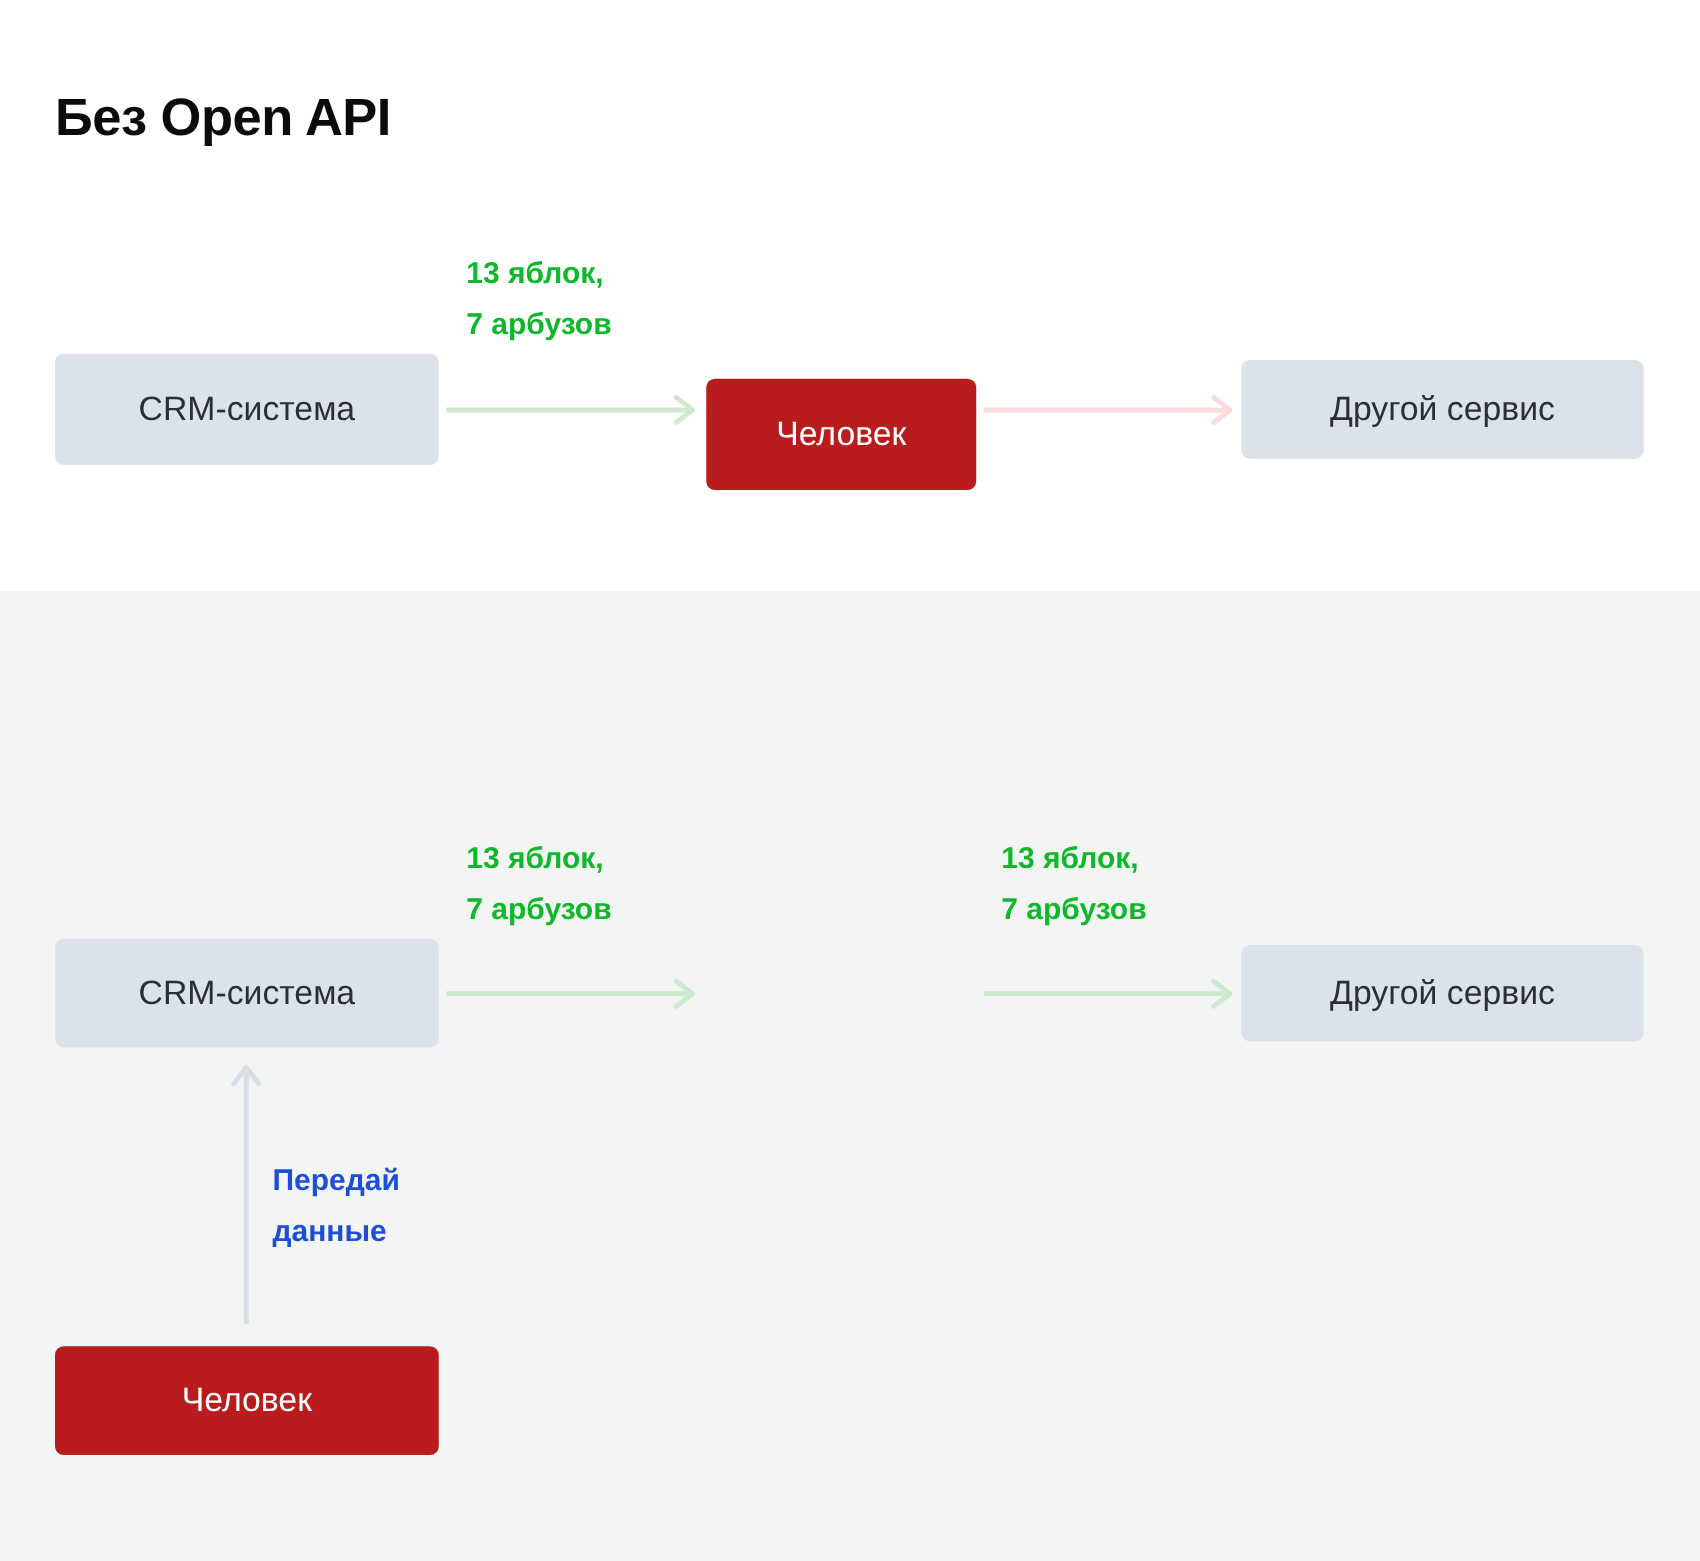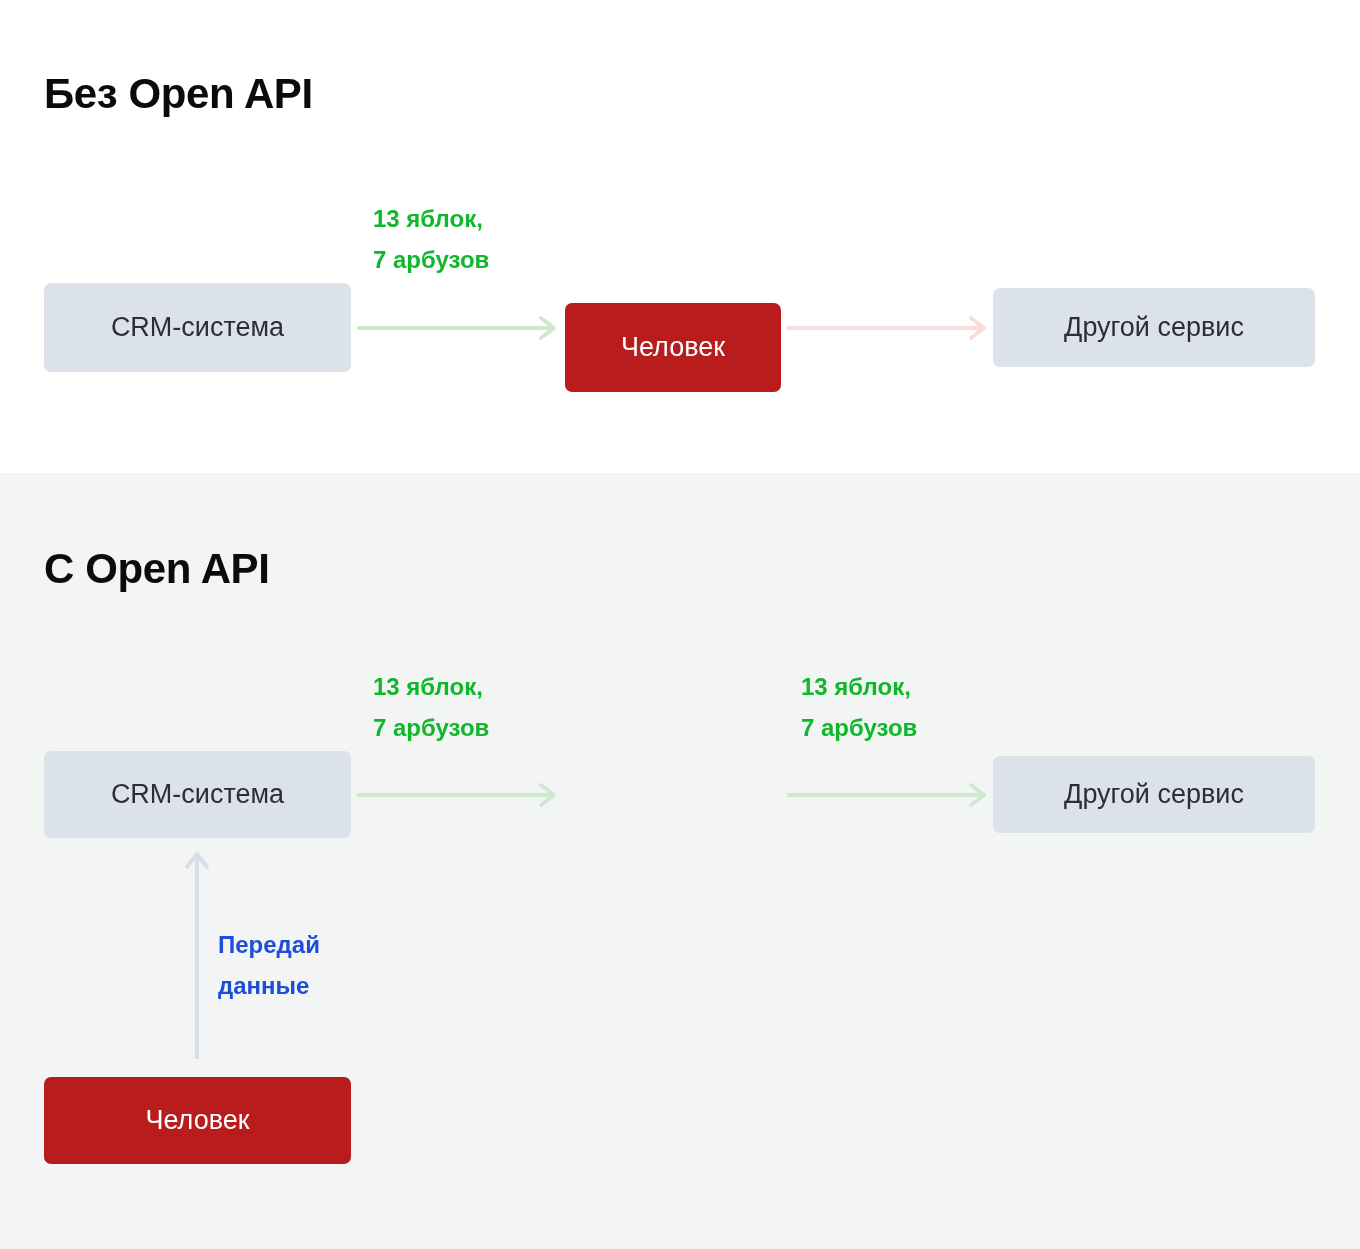--- a/index.html
+++ b/index.html
@@ -100,21 +100,20 @@
       </svg>
     </div>
 
     <div class="node node--light" style="left:993px; top:288px; width:322px; height:79px;">
       <span>Другой сервис</span>
     </div>
   </div>
 
   <div class="section section--bottom">
 
-    <div class="section-title">С Open API</div>
 
     <div class="edge-label edge-label--ok" style="left:373px; top:193px;">13 яблок,
 7 арбузов</div>
 
     <div class="edge-label edge-label--ok" style="left:801px; top:193px;">13 яблок,
 7 арбузов</div>
 
     <div class="node node--light" style="left:44px; top:278px; width:307px; height:87px;">
       <span>CRM-система</span>
     </div>

